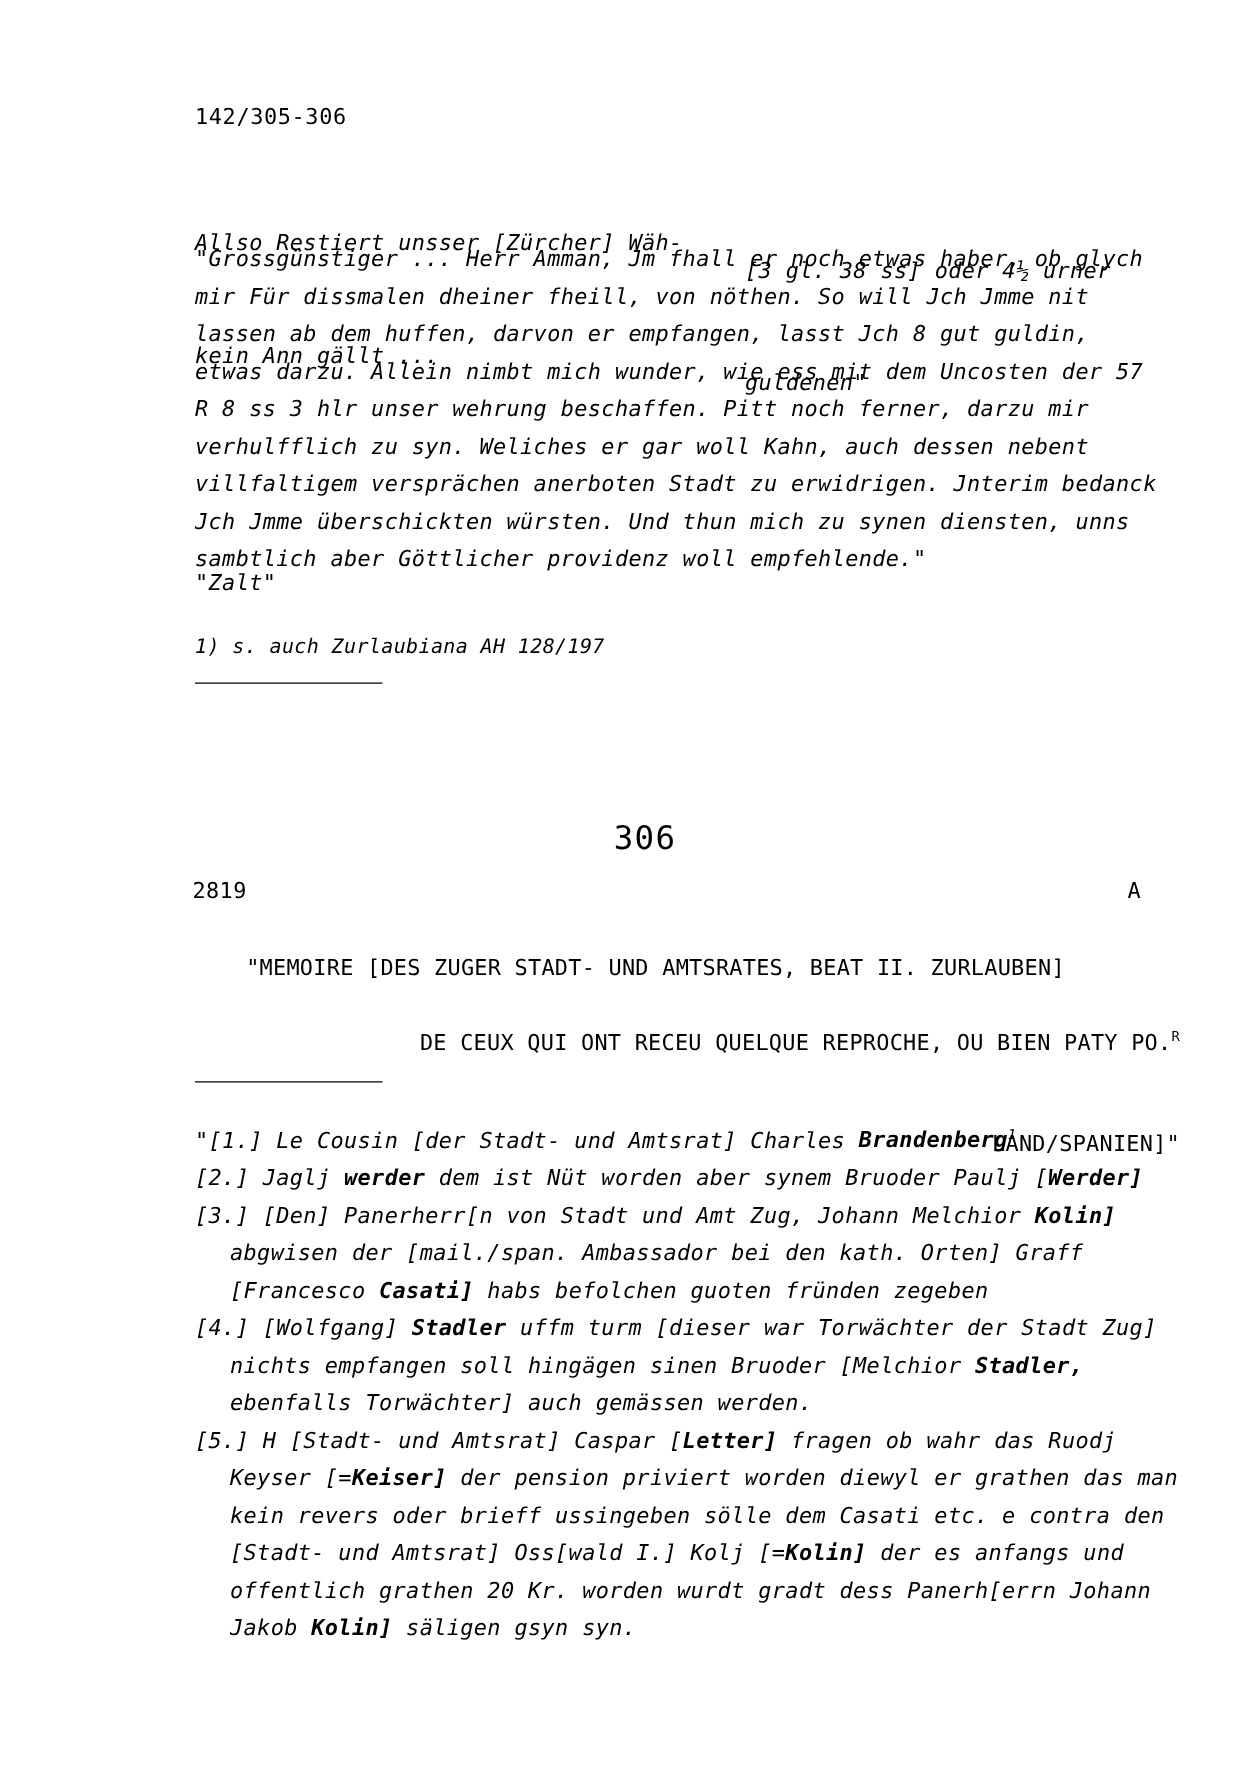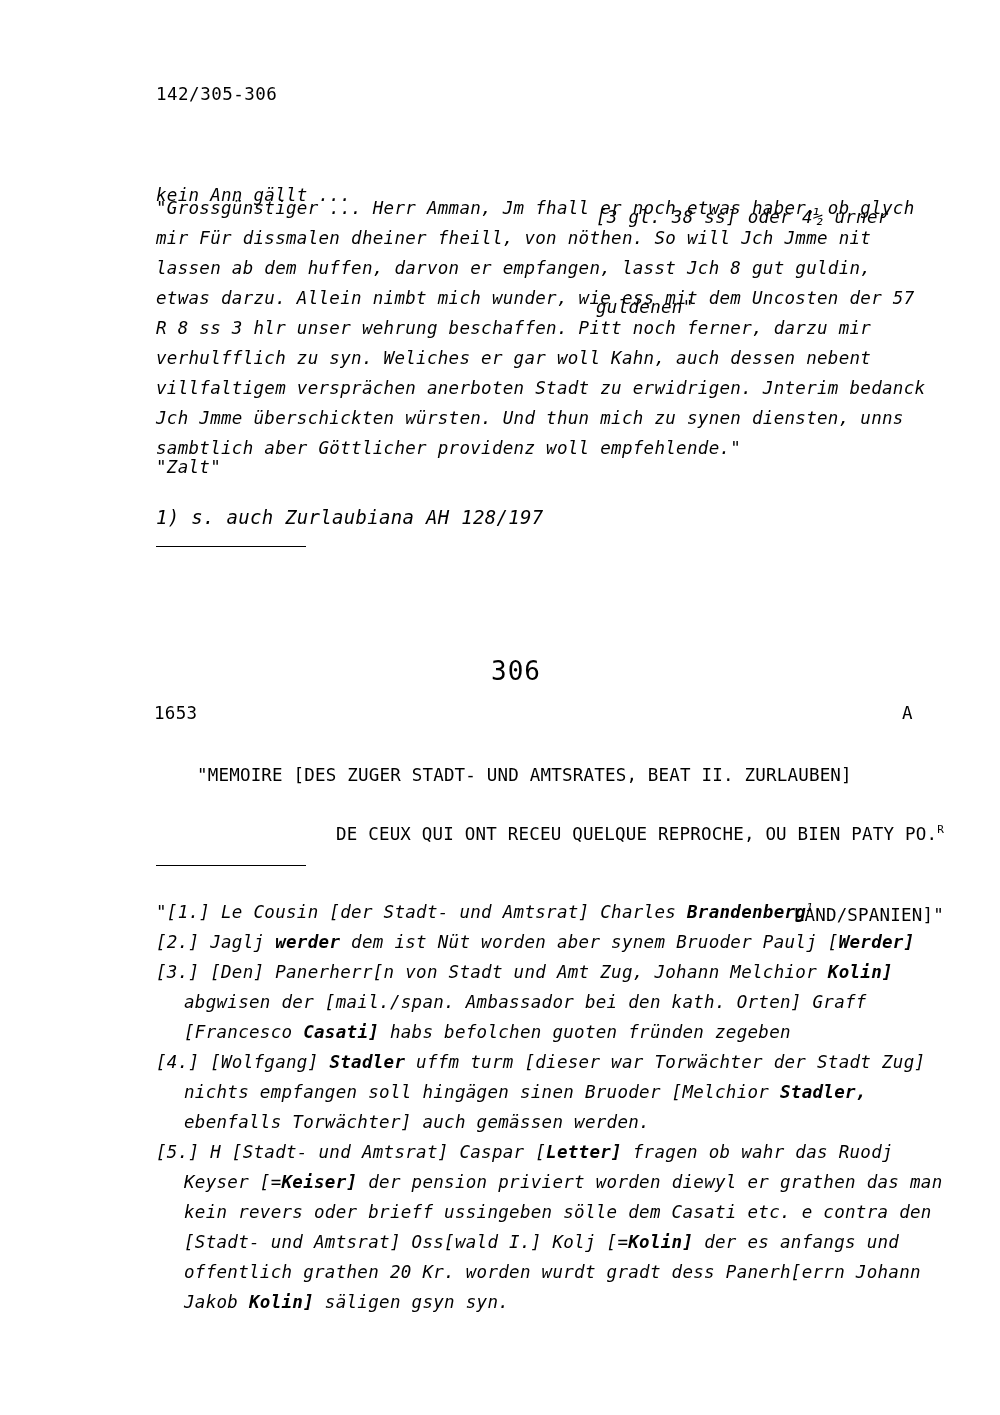--- a/index.html
+++ b/index.html
@@ -65,21 +65,21 @@
   #zalt {
     left: 140px;
     top: 452px;
     width: 300px;
   }
 
   #footnote {
     left: 140px;
     top: 502px;
     width: 600px;
-    font-size: 19px;
+    font-size: 16px;
   }
 
   .rule {
     position: absolute;
     border-top: 1.5px solid #000;
   }
   #rule1 {
     left: 140px;
     top: 546px;
     width: 150px;
@@ -162,40 +162,41 @@
   }
 </style>
 </head>
 <body>
 
 <div class="page">
 
   <div class="folio">142/305-306</div>
 
   <div class="block ital" id="allso">
+    <div>Allso Restiert unsser [Zürcher] Wäh-</div>
     <div>kein Ann gällt ...</div>
   </div>
 
   <div class="block ital" id="allso-right">
     <div>[3 gl. 38 ss] oder 4½ urner</div>
     <div>guldenen"</div>
   </div>
 
   <div class="block ital" id="grossg">"Grossgünstiger ... Herr Amman, Jm fhall er noch etwas haber, ob glych mir Für dissmalen dheiner fheill, von nöthen. So will Jch Jmme nit lassen ab dem huffen, darvon er empfangen, lasst Jch 8 gut guldin, etwas darzu. Allein nimbt mich wunder, wie ess mit dem Uncosten der 57 R 8 ss 3 hlr unser wehrung beschaffen. Pitt noch ferner, darzu mir verhulfflich zu syn. Weliches er gar woll Kahn, auch dessen nebent villfaltigem versprächen anerboten Stadt zu erwidrigen. Jnterim bedanck Jch Jmme überschickten würsten. Und thun mich zu synen diensten, unns sambtlich aber Göttlicher providenz woll empfehlende."</div>
 
   <div class="block ital" id="zalt">"Zalt"</div>
 
   <div class="block ital" id="footnote">1) s. auch Zurlaubiana AH 128/197</div>
 
   <div class="rule" id="rule1"></div>
 
 
   <div class="section-number">306</div>
 
-  <div class="block" id="year">1653</div>
+  <div class="block" id="year">2819</div>
   <div class="block" id="mark-a">A</div>
 
   <div class="block" id="memoire">
     <span>"MEMOIRE [DES ZUGER STADT- UND AMTSRATES, BEAT II. ZURLAUBEN]</span>
     <span class="indent"><span>DE CEUX QUI ONT RECEU QUELQUE REPROCHE, OU BIEN PATY PO.</span><sup>R</sup></span>
     <span class="indent">LAND/SPANIEN]"</span>
   </div>
 
   <div class="rule" id="rule2"></div>
 

